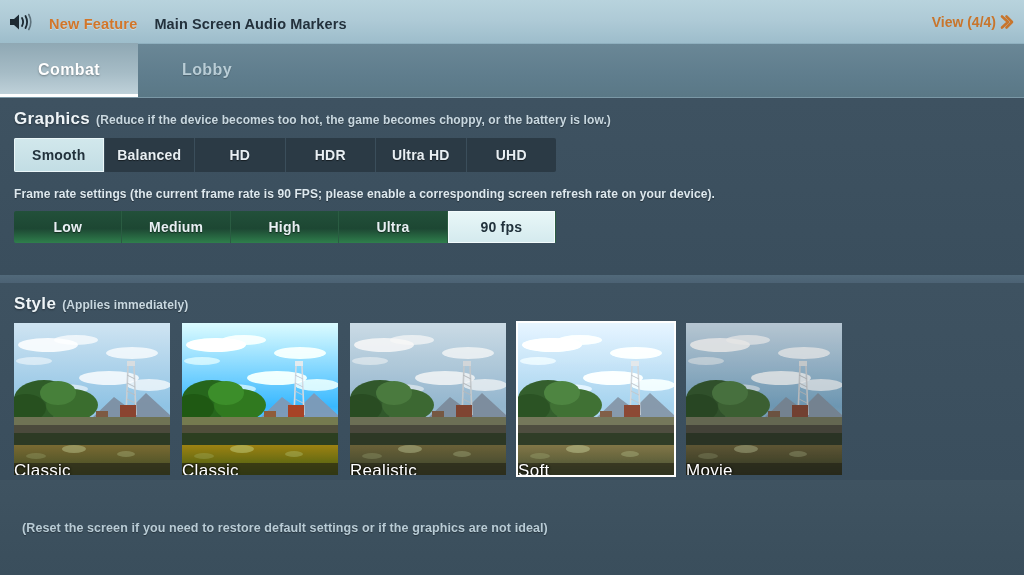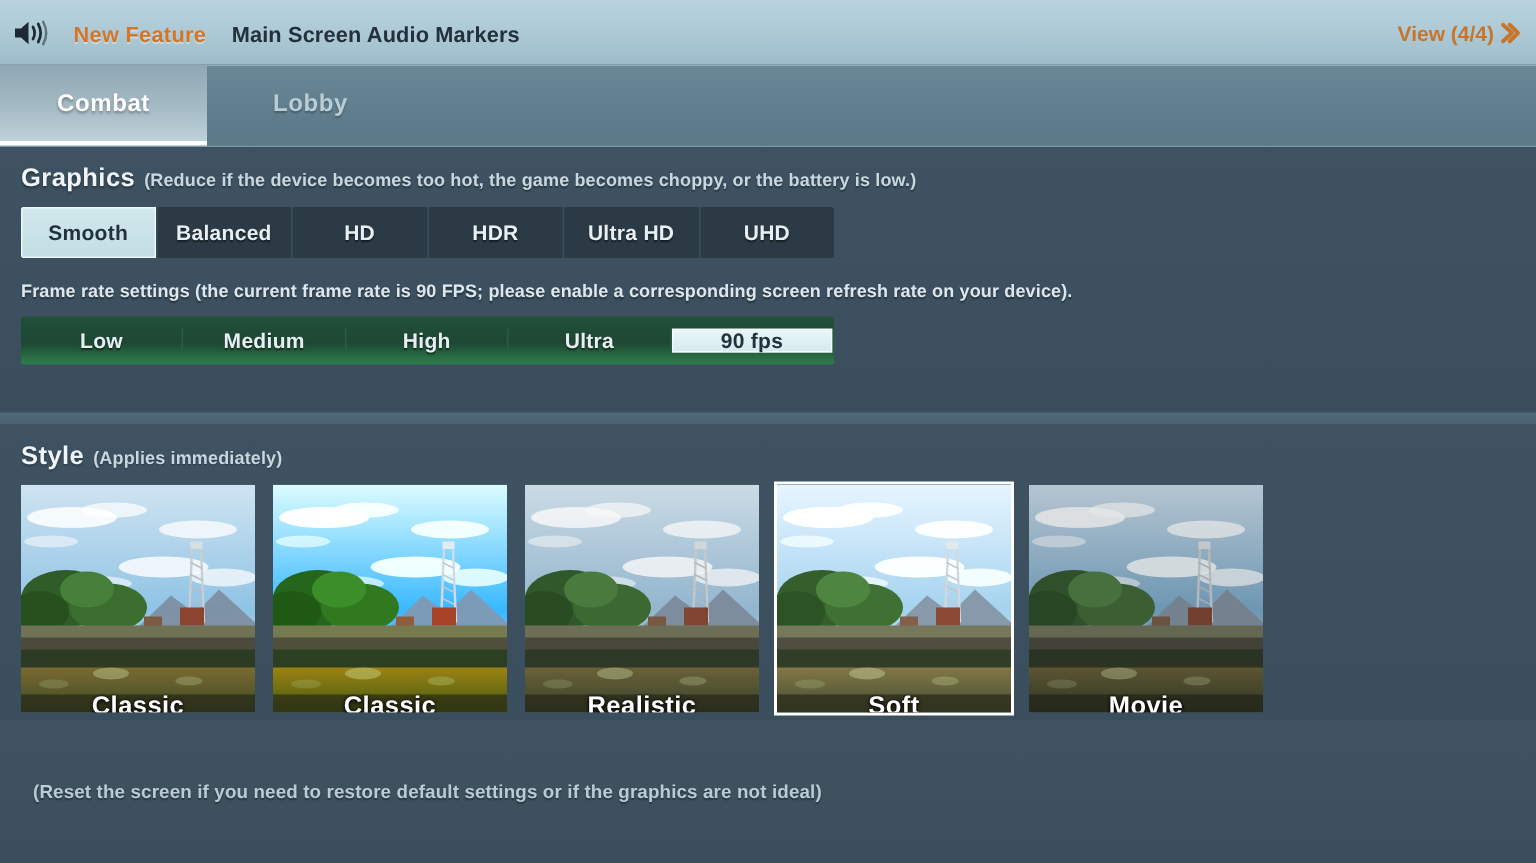--- a/index.html
+++ b/index.html
@@ -119,21 +119,21 @@
     color: #dde8ee; font-size: 12px; font-weight: bold;
     letter-spacing: .1px; text-shadow: 0 1px 1px rgba(0,0,0,.4);
   }
 
   
   .seg-green {
     margin-left: 14px; display: flex;
     width: 542px; height: 32px;
     background: linear-gradient(180deg, #1d4430 0%, #18histograms 0%, #1a4230 60%, #2e7a47 100%);
     background: linear-gradient(180deg, #22503a 0%, #1d4733 55%, #2f7f4c 100%);
-    border-radius: 2px; overflow: hidden; position: relative; align-items: center;
+    border-radius: 2px; overflow: hidden; position: relative;
   }
   .seg-green .seg-item { border-right: 1px solid #2a5c42; }
   .seg-green .seg-item.sel {
     background: linear-gradient(180deg, #e9f7f8 0%, #d4eaee 100%);
     color: #22323c; text-shadow: none;
     box-shadow: inset 0 0 0 1px #f3fbfc;
   }
 
   
   #style-panel .section-head { padding-top: 11px; }
@@ -145,22 +145,22 @@
     position: relative;
     width: 156px; height: 152px;
     flex: 0 0 auto;
     background: #2c3a45;
     overflow: hidden;
   }
   .thumb.sel { outline: 2px solid #ffffff; outline-offset: 0; }
   .thumb-art { position: absolute; inset: 0; overflow: hidden; }
   .thumb-label {
     position: absolute; left: 0; right: 0; bottom: -6px;
-    text-align: center;
-    color: #ffffff; font-size: 17px; font-weight: bold;
+    text-align: left;
+    color: #ffffff; font-size: 17px; font-weight: normal;
     letter-spacing: .3px;
     text-shadow: 0 1px 3px rgba(0,0,0,.85), 0 0 2px rgba(0,0,0,.9);
     margin-top: 41px;
   }
   .corner {
     position: absolute; width: 9px; height: 9px;
     border-color: #e8c23a; border-style: solid; border-width: 0;
     z-index: 5;
   }
   .c-tl { left: -4px; top: -4px; border-left-width: 3px; border-top-width: 3px; }

